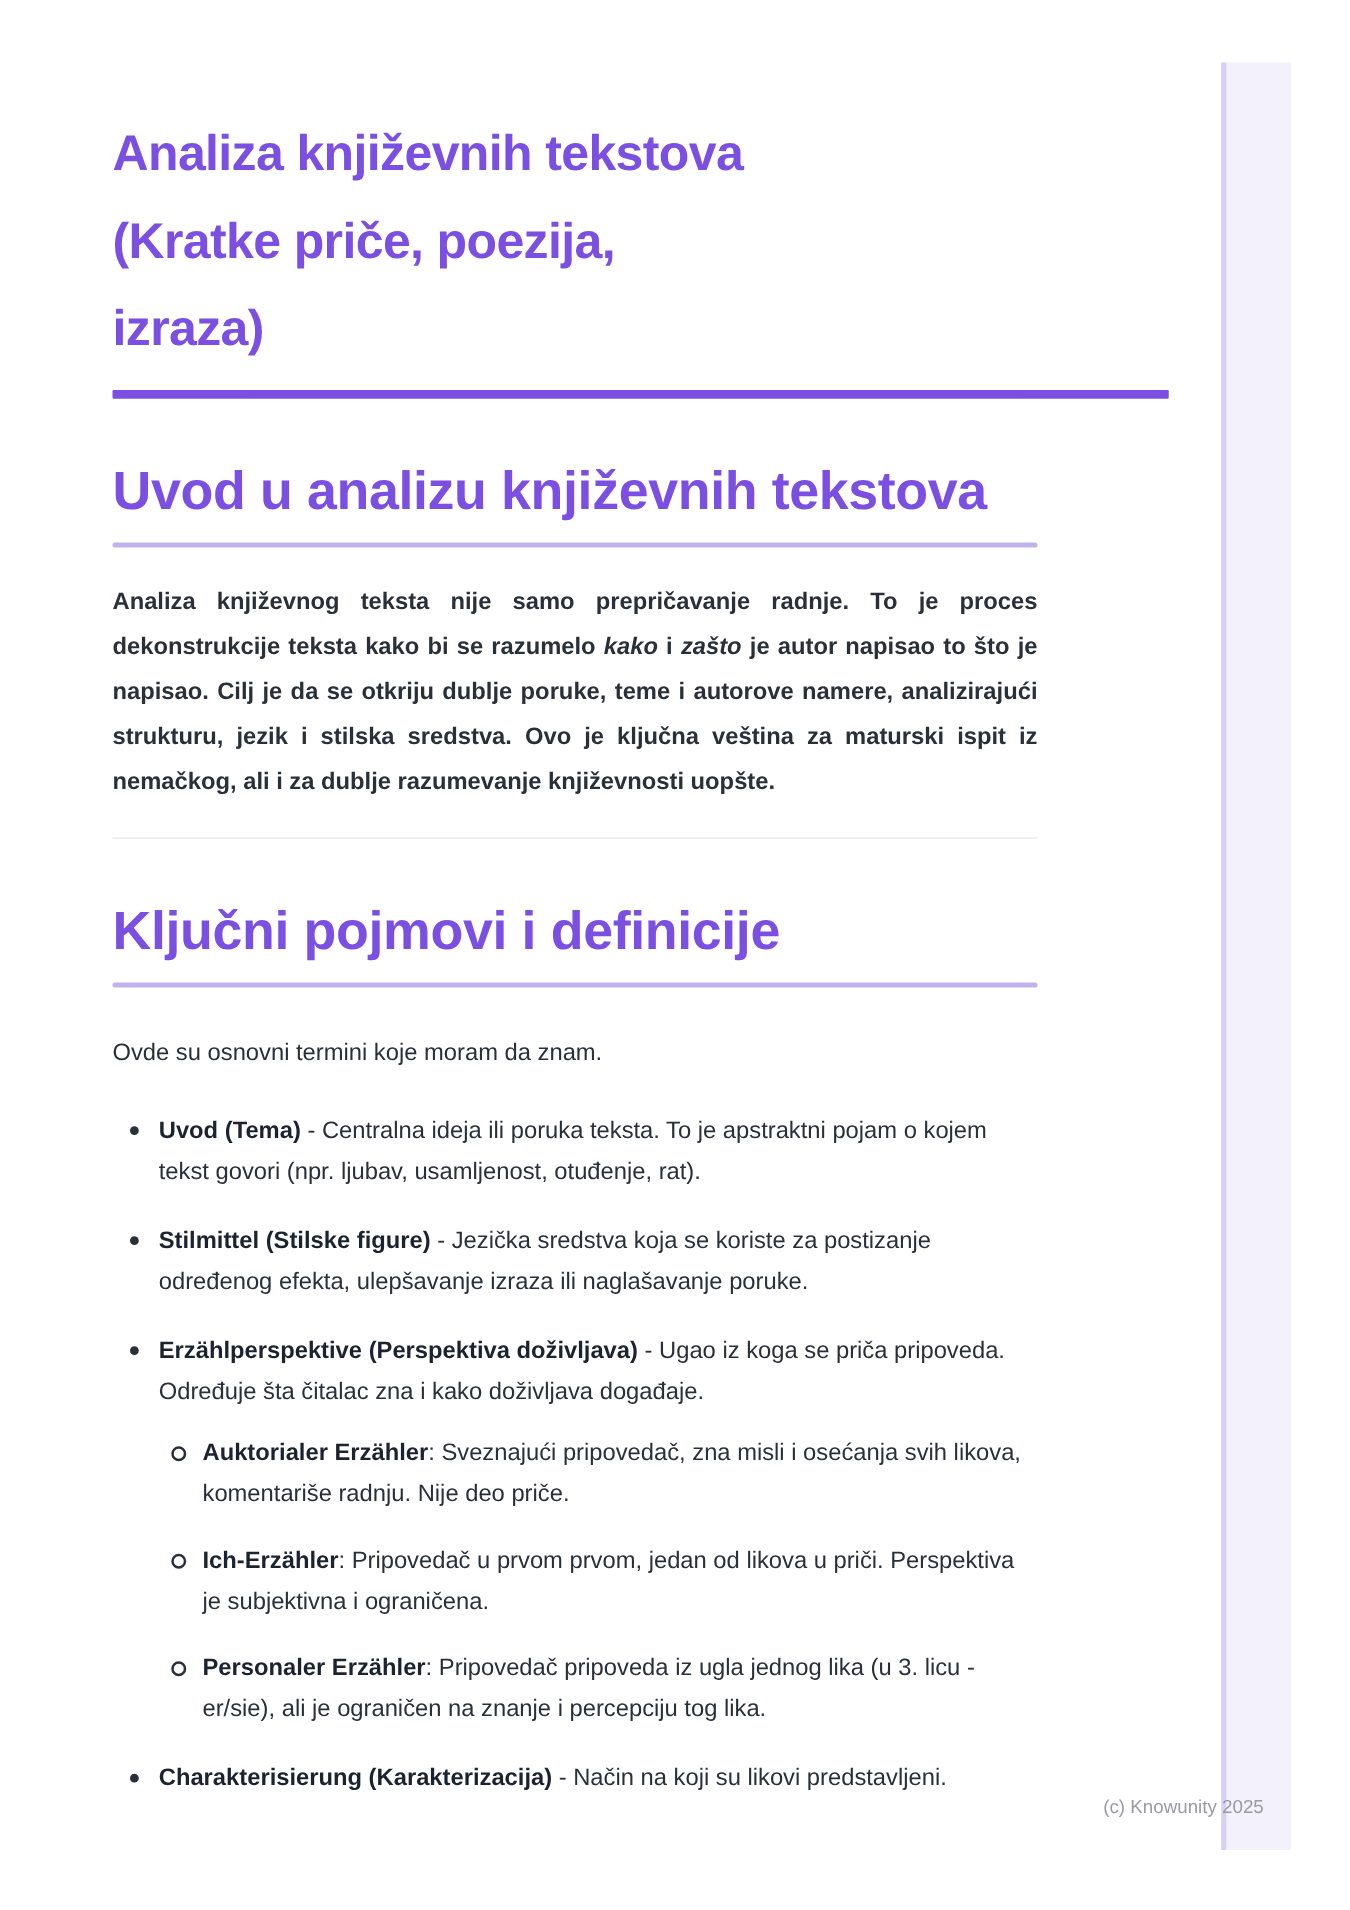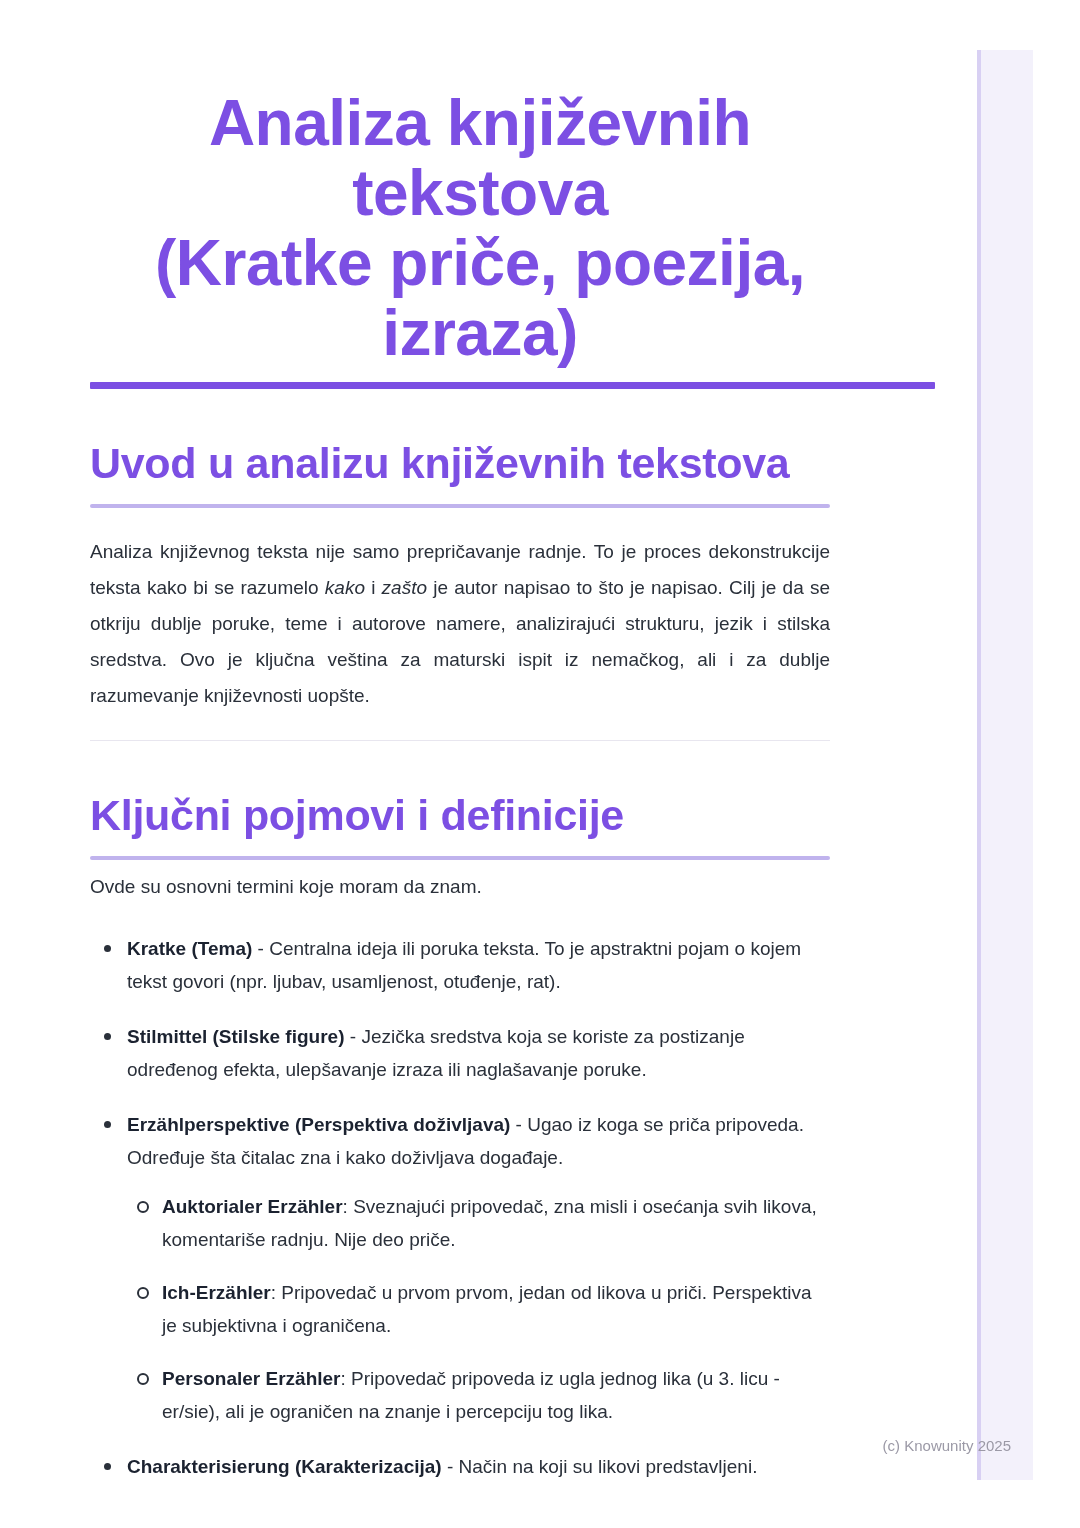--- a/index.html
+++ b/index.html
@@ -20,26 +20,25 @@
     z-index: 0;
   }
   .content {
     position: relative;
     z-index: 1;
     padding: 88px 0 0 90px;
     width: 945px;
   }
   h1 {
     color: #7c4fe3;
-    font-size: 64px;
+    font-size: 40px;
     line-height: 70px;
     font-weight: 800;
     letter-spacing: -0.5px;
     width: 780px;
-    text-align: center;
   }
   h1 span { display: block; }
   .title-rule {
     width: 845px; height: 7px;
     background: #7c4fe3;
     margin-top: 14px;
     border-radius: 1px;
   }
   h2 {
     color: #7c4fe3;
@@ -53,31 +52,32 @@
     background: #c0b3ed;
     margin-top: 16px;
     border-radius: 2px;
   }
   .para {
     width: 740px;
     margin-top: 26px;
     font-size: 19px;
     line-height: 36px;
     text-align: justify;
+    font-weight: bold;
   }
   .para .it { font-style: italic; }
   .divider {
     width: 740px; height: 1px;
     background: #e8e6ef;
     border: none;
     margin-top: 26px;
   }
   .lead {
     width: 740px;
-    margin-top: 12px;
+    margin-top: 38px;
     font-size: 19px;
     line-height: 30px;
   }
   ul.terms {
     list-style: none;
     margin-top: 30px;
     width: 740px;
   }
   ul.terms > li {
     position: relative;
@@ -149,21 +149,21 @@
   </section>
 
   <hr class="divider">
 
   <section>
     <h2>Ključni pojmovi i definicije</h2>
     <div class="h2-rule"></div>
     <p class="lead">Ovde su osnovni termini koje moram da znam.</p>
 
     <ul class="terms">
-      <li><span class="term">Kratke (Tema)</span><span> - </span><span>Centralna ideja ili poruka teksta. To je apstraktni pojam o kojem tekst govori (npr. ljubav, usamljenost, otuđenje, rat).</span></li>
+      <li><span class="term">Uvod (Tema)</span><span> - </span><span>Centralna ideja ili poruka teksta. To je apstraktni pojam o kojem tekst govori (npr. ljubav, usamljenost, otuđenje, rat).</span></li>
 
 
       <li><span class="term">Stilmittel (Stilske figure)</span><span> - </span><span>Jezička sredstva koja se koriste za postizanje određenog efekta, ulepšavanje izraza ili naglašavanje poruke.</span></li>
 
       <li><span class="term">Erzählperspektive (Perspektiva doživljava)</span><span> - </span><span>Ugao iz koga se priča pripoveda. Određuje šta čitalac zna i kako doživljava događaje.</span>
         <ul class="subterms">
           <li><span class="term">Auktorialer Erzähler</span><span>: </span><span>Sveznajući pripovedač, zna misli i osećanja svih likova, komentariše radnju. Nije deo priče.</span></li>
           <li><span class="term">Ich-Erzähler</span><span>: </span><span>Pripovedač u prvom prvom, jedan od likova u priči. Perspektiva je subjektivna i ograničena.</span></li>
           <li><span class="term">Personaler Erzähler</span><span>: </span><span>Pripovedač pripoveda iz ugla jednog lika (u 3. licu - er/sie), ali je ograničen na znanje i percepciju tog lika.</span></li>
         </ul>

